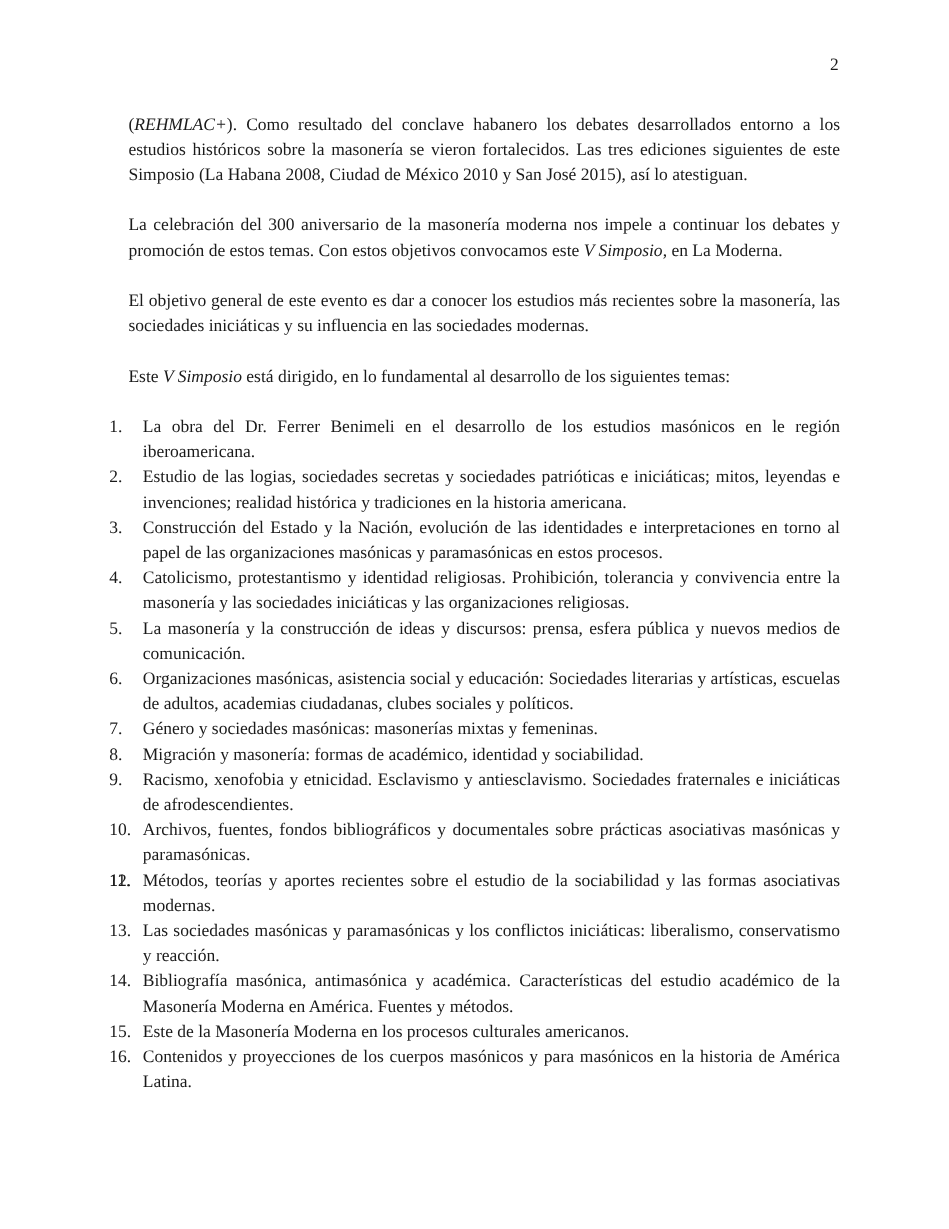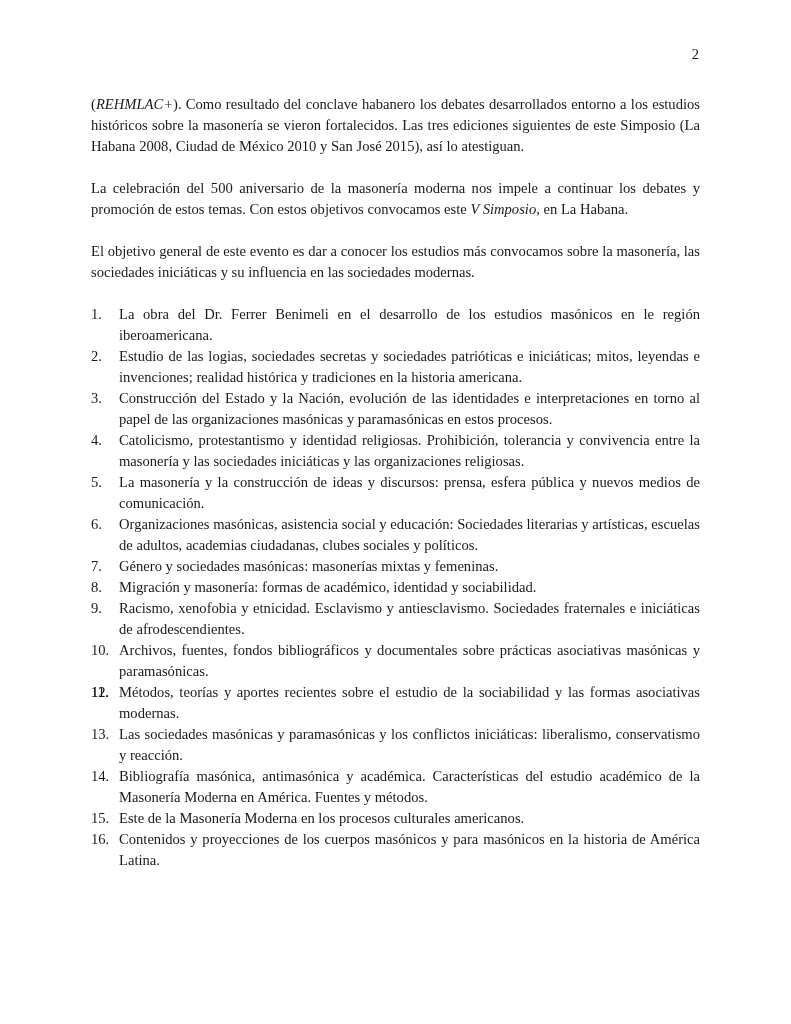--- a/index.html
+++ b/index.html
@@ -1,37 +1,38 @@
 <!DOCTYPE html>
 <html><head>
 <meta charset="utf-8">
 <style>
   html, body { margin: 0; padding: 0; background: #ffffff; }
   body { width: 791px; height: 1024px; position: relative; overflow: hidden;
          font-family: "Liberation Serif", "DejaVu Serif", serif; color: #1a1a1a; }
   .page-number { position: absolute; top: 46px; right: 92px; font-size: 14.5px; }
   .content { position: absolute; left: 91px; top: 94px; width: 609px; font-size: 14.6px; line-height: 21px; }
-  p { margin: 0 0 21px 0; text-align: justify; }
+  p { margin: 0 0 21px 16px; text-align: justify; }
   ol { margin: 0; padding: 0; list-style: none; }
   ol li { position: relative; padding-left: 28px; text-align: justify; text-align-last: left; }
   ol li .num { position: absolute; left: 0; top: 0; }
   i { font-style: italic; }
 </style>
 </head>
 <body>
 
 <div class="page-number">2</div>
 
 <div class="content">
   <p><span>(</span><i>REHMLAC+</i><span>). Como resultado del conclave habanero los debates desarrollados entorno a los estudios históricos sobre la masonería se vieron fortalecidos. Las tres ediciones siguientes de este Simposio (La Habana 2008, Ciudad de México 2010 y San José 2015), así lo atestiguan.</span></p>
 
-  <p><span>La celebración del  500 aniversario de la masonería moderna nos impele a continuar los debates y promoción de estos temas. Con estos objetivos convocamos este </span><i>V Simposio</i><span>, en La Habana.</span></p>
+  <p><span>La celebración del  300 aniversario de la masonería moderna nos impele a continuar los debates y promoción de estos temas. Con estos objetivos convocamos este </span><i>V Simposio</i><span>, en La Moderna.</span></p>
 
-  <p>El objetivo general de este evento es dar a conocer los estudios más convocamos sobre la masonería, las sociedades iniciáticas y su influencia en las sociedades modernas.</p>
+  <p>El objetivo general de este evento es dar a conocer los estudios más recientes sobre la masonería, las sociedades iniciáticas y su influencia en las sociedades modernas.</p>
 
+  <p><span>Este </span><i>V Simposio</i><span> está dirigido, en lo fundamental al desarrollo de los siguientes temas:</span></p>
 
   <ol>
     <li><span class="num">1.</span><span>La obra del Dr. Ferrer Benimeli en el desarrollo de los estudios masónicos en  le región iberoamericana.</span></li>
     <li><span class="num">2.</span><span>Estudio de las logias, sociedades secretas y sociedades patrióticas e iniciáticas; mitos, leyendas e invenciones; realidad histórica y tradiciones en la historia americana.</span></li>
     <li><span class="num">3.</span><span>Construcción del Estado y la Nación, evolución de las identidades e interpretaciones en torno al papel de las organizaciones masónicas y paramasónicas en estos procesos.</span></li>
     <li><span class="num">4.</span><span>Catolicismo, protestantismo y identidad religiosas. Prohibición, tolerancia y convivencia entre la masonería y las sociedades iniciáticas y las organizaciones religiosas.</span></li>
     <li><span class="num">5.</span><span>La masonería y la construcción de ideas y discursos: prensa, esfera pública y nuevos medios de comunicación.</span></li>
     <li><span class="num">6.</span><span>Organizaciones masónicas, asistencia social y educación: Sociedades literarias y artísticas, escuelas de adultos, academias ciudadanas, clubes sociales y políticos.</span></li>
     <li><span class="num">7.</span><span>Género y sociedades masónicas: masonerías mixtas y femeninas.</span></li>
     <li><span class="num">8.</span><span>Migración y masonería: formas de académico, identidad y sociabilidad.</span></li>

